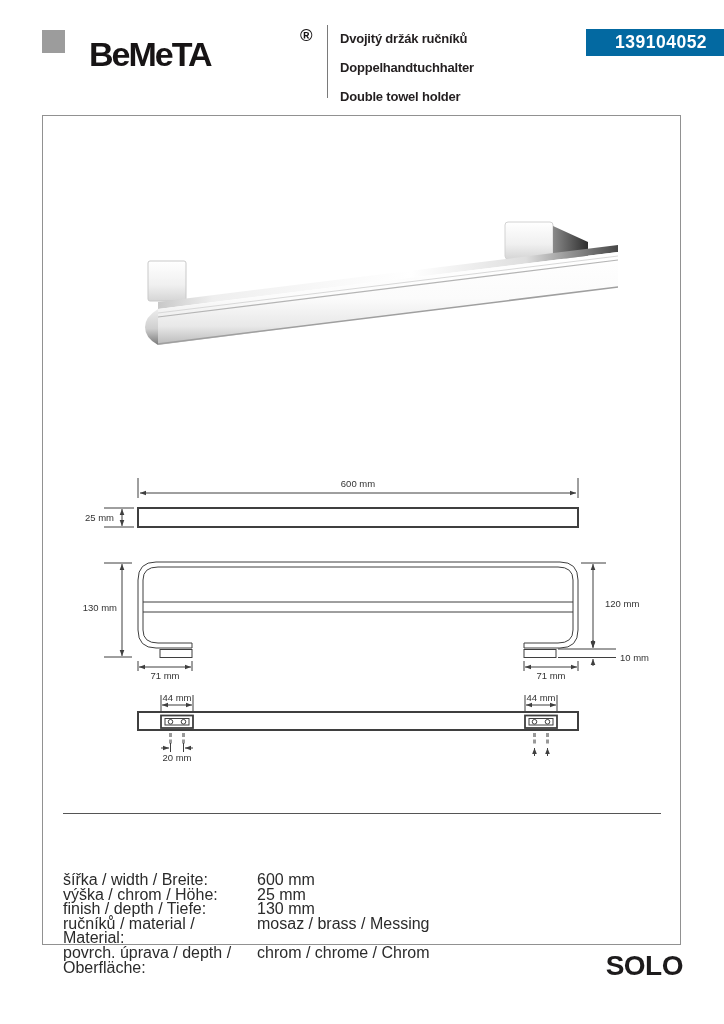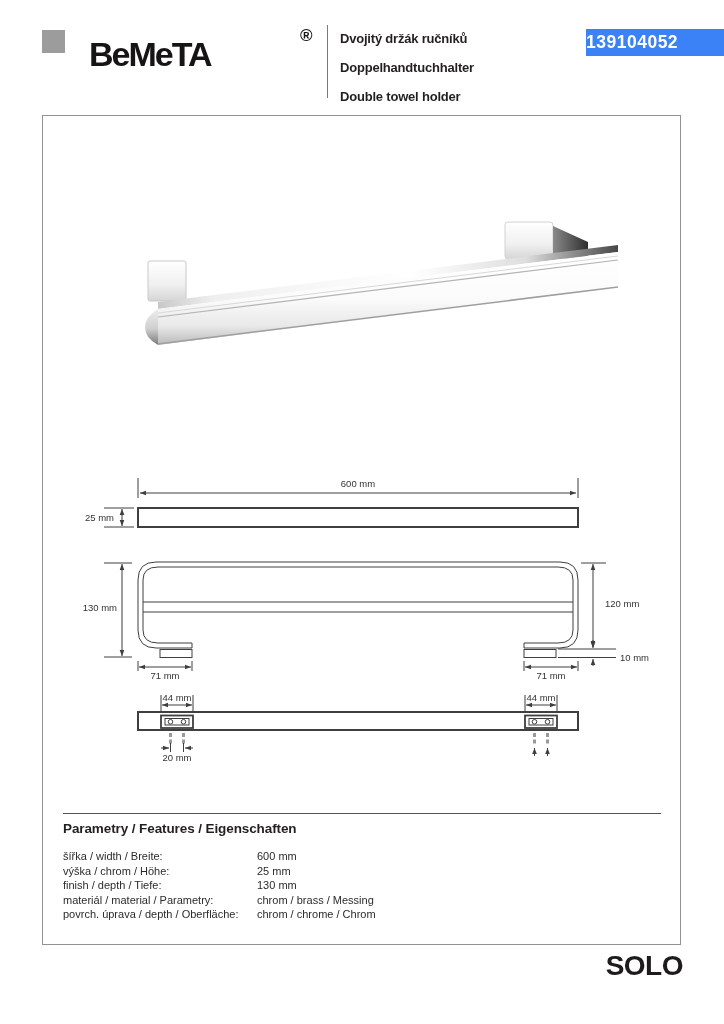--- a/index.html
+++ b/index.html
@@ -11,34 +11,34 @@
   .logo-square{position:absolute;left:42px;top:30px;width:23px;height:23px;background:#9c9c9c;}
   .logo-text{
     position:absolute;left:61px;top:24px;font-size:34px;font-weight:bold;
     letter-spacing:-2px;color:#171415;line-height:60px;margin-left:28px;
   }
   .registered{position:absolute;left:300px;top:26px;font-size:17px;font-weight:bold;color:#171415;}
   .header-divider{position:absolute;left:327px;top:25px;width:1px;height:73px;background:#7a7a7a;}
   .titles{position:absolute;left:340px;top:24px;}
   .title-line{font-size:13px;font-weight:bold;line-height:29px;letter-spacing:-0.2px;white-space:nowrap;}
   .code-badge{
-    position:absolute;left:586px;top:29px;width:138px;height:27px;background:#3b82f6;
+    position:absolute;left:586px;top:29px;width:138px;height:27px;background:#0369a1;
     color:#ffffff;font-size:17.5px;font-weight:bold;line-height:27px;
-    padding-left:0;box-sizing:border-box;letter-spacing:0.5px;
+    padding-left:29px;box-sizing:border-box;letter-spacing:0.5px;
   }
   
   .frame{position:absolute;left:42px;top:115px;width:639px;height:830px;border:1px solid #919191;box-sizing:border-box;background:#fff;}
   
   .photo{position:absolute;left:140px;top:195px;width:500px;height:175px;}
   .drawings{position:absolute;left:60px;top:455px;width:620px;height:320px;}
   .dim-label{font-family:"Liberation Sans",sans-serif;font-size:9.5px;fill:#333333;}
   
   .params-rule{position:absolute;left:63px;top:813px;width:598px;height:1px;background:#555;}
   .params-heading{position:absolute;left:63px;top:821px;font-size:13.5px;font-weight:bold;letter-spacing:-0.1px;}
-  .params-rows{position:absolute;left:63px;top:849px;font-size:11px;color:#2b2b2b;}
+  .params-rows{position:absolute;left:63px;top:873px;font-size:16px;color:#2b2b2b;}
   .p-row{display:flex;line-height:14.6px;}
   .p-label{width:194px;}
   .p-value{white-space:nowrap;}
   
   .series{position:absolute;left:0;top:950px;width:683px;text-align:right;
     font-size:28px;font-weight:bold;letter-spacing:-0.5px;color:#1d1b1c;}
 </style>
 </head>
 <body>
 
@@ -201,37 +201,36 @@
         <line x1="474.5" y1="301" x2="474.5" y2="293" marker-end="url(#arr)"></line>
         <line x1="487.5" y1="301" x2="487.5" y2="293" marker-end="url(#arr)"></line>
       </g>
       <text class="dim-label" x="117" y="246" text-anchor="middle" stroke="none" fill="#333">44 mm</text>
       <text class="dim-label" x="481" y="246" text-anchor="middle" stroke="none" fill="#333">44 mm</text>
       <text class="dim-label" x="117" y="306" text-anchor="middle" stroke="none" fill="#333">20 mm</text>
     </g>
   </svg>
 
   <div class="params-rule"></div>
-  <div class="params-heading">Parametry / Features / Eigenschaften</div>
   <div class="params-rows">
     <div class="p-row">
       <span class="p-label">šířka / width / Breite:</span>
       <span class="p-value">600 mm</span>
     </div>
     <div class="p-row">
       <span class="p-label">výška / chrom / Höhe:</span>
       <span class="p-value">25 mm</span>
     </div>
     <div class="p-row">
       <span class="p-label">finish / depth / Tiefe:</span>
       <span class="p-value">130 mm</span>
     </div>
     <div class="p-row">
-      <span class="p-label">materiál / material / Parametry:</span>
-      <span class="p-value">chrom / brass / Messing</span>
+      <span class="p-label">ručníků / material / Material:</span>
+      <span class="p-value">mosaz / brass / Messing</span>
     </div>
     <div class="p-row">
       <span class="p-label">povrch. úprava / depth / Oberfläche:</span>
       <span class="p-value">chrom / chrome / Chrom</span>
     </div>
   </div>
 
   <div class="series">SOLO</div>
 
 </div>

